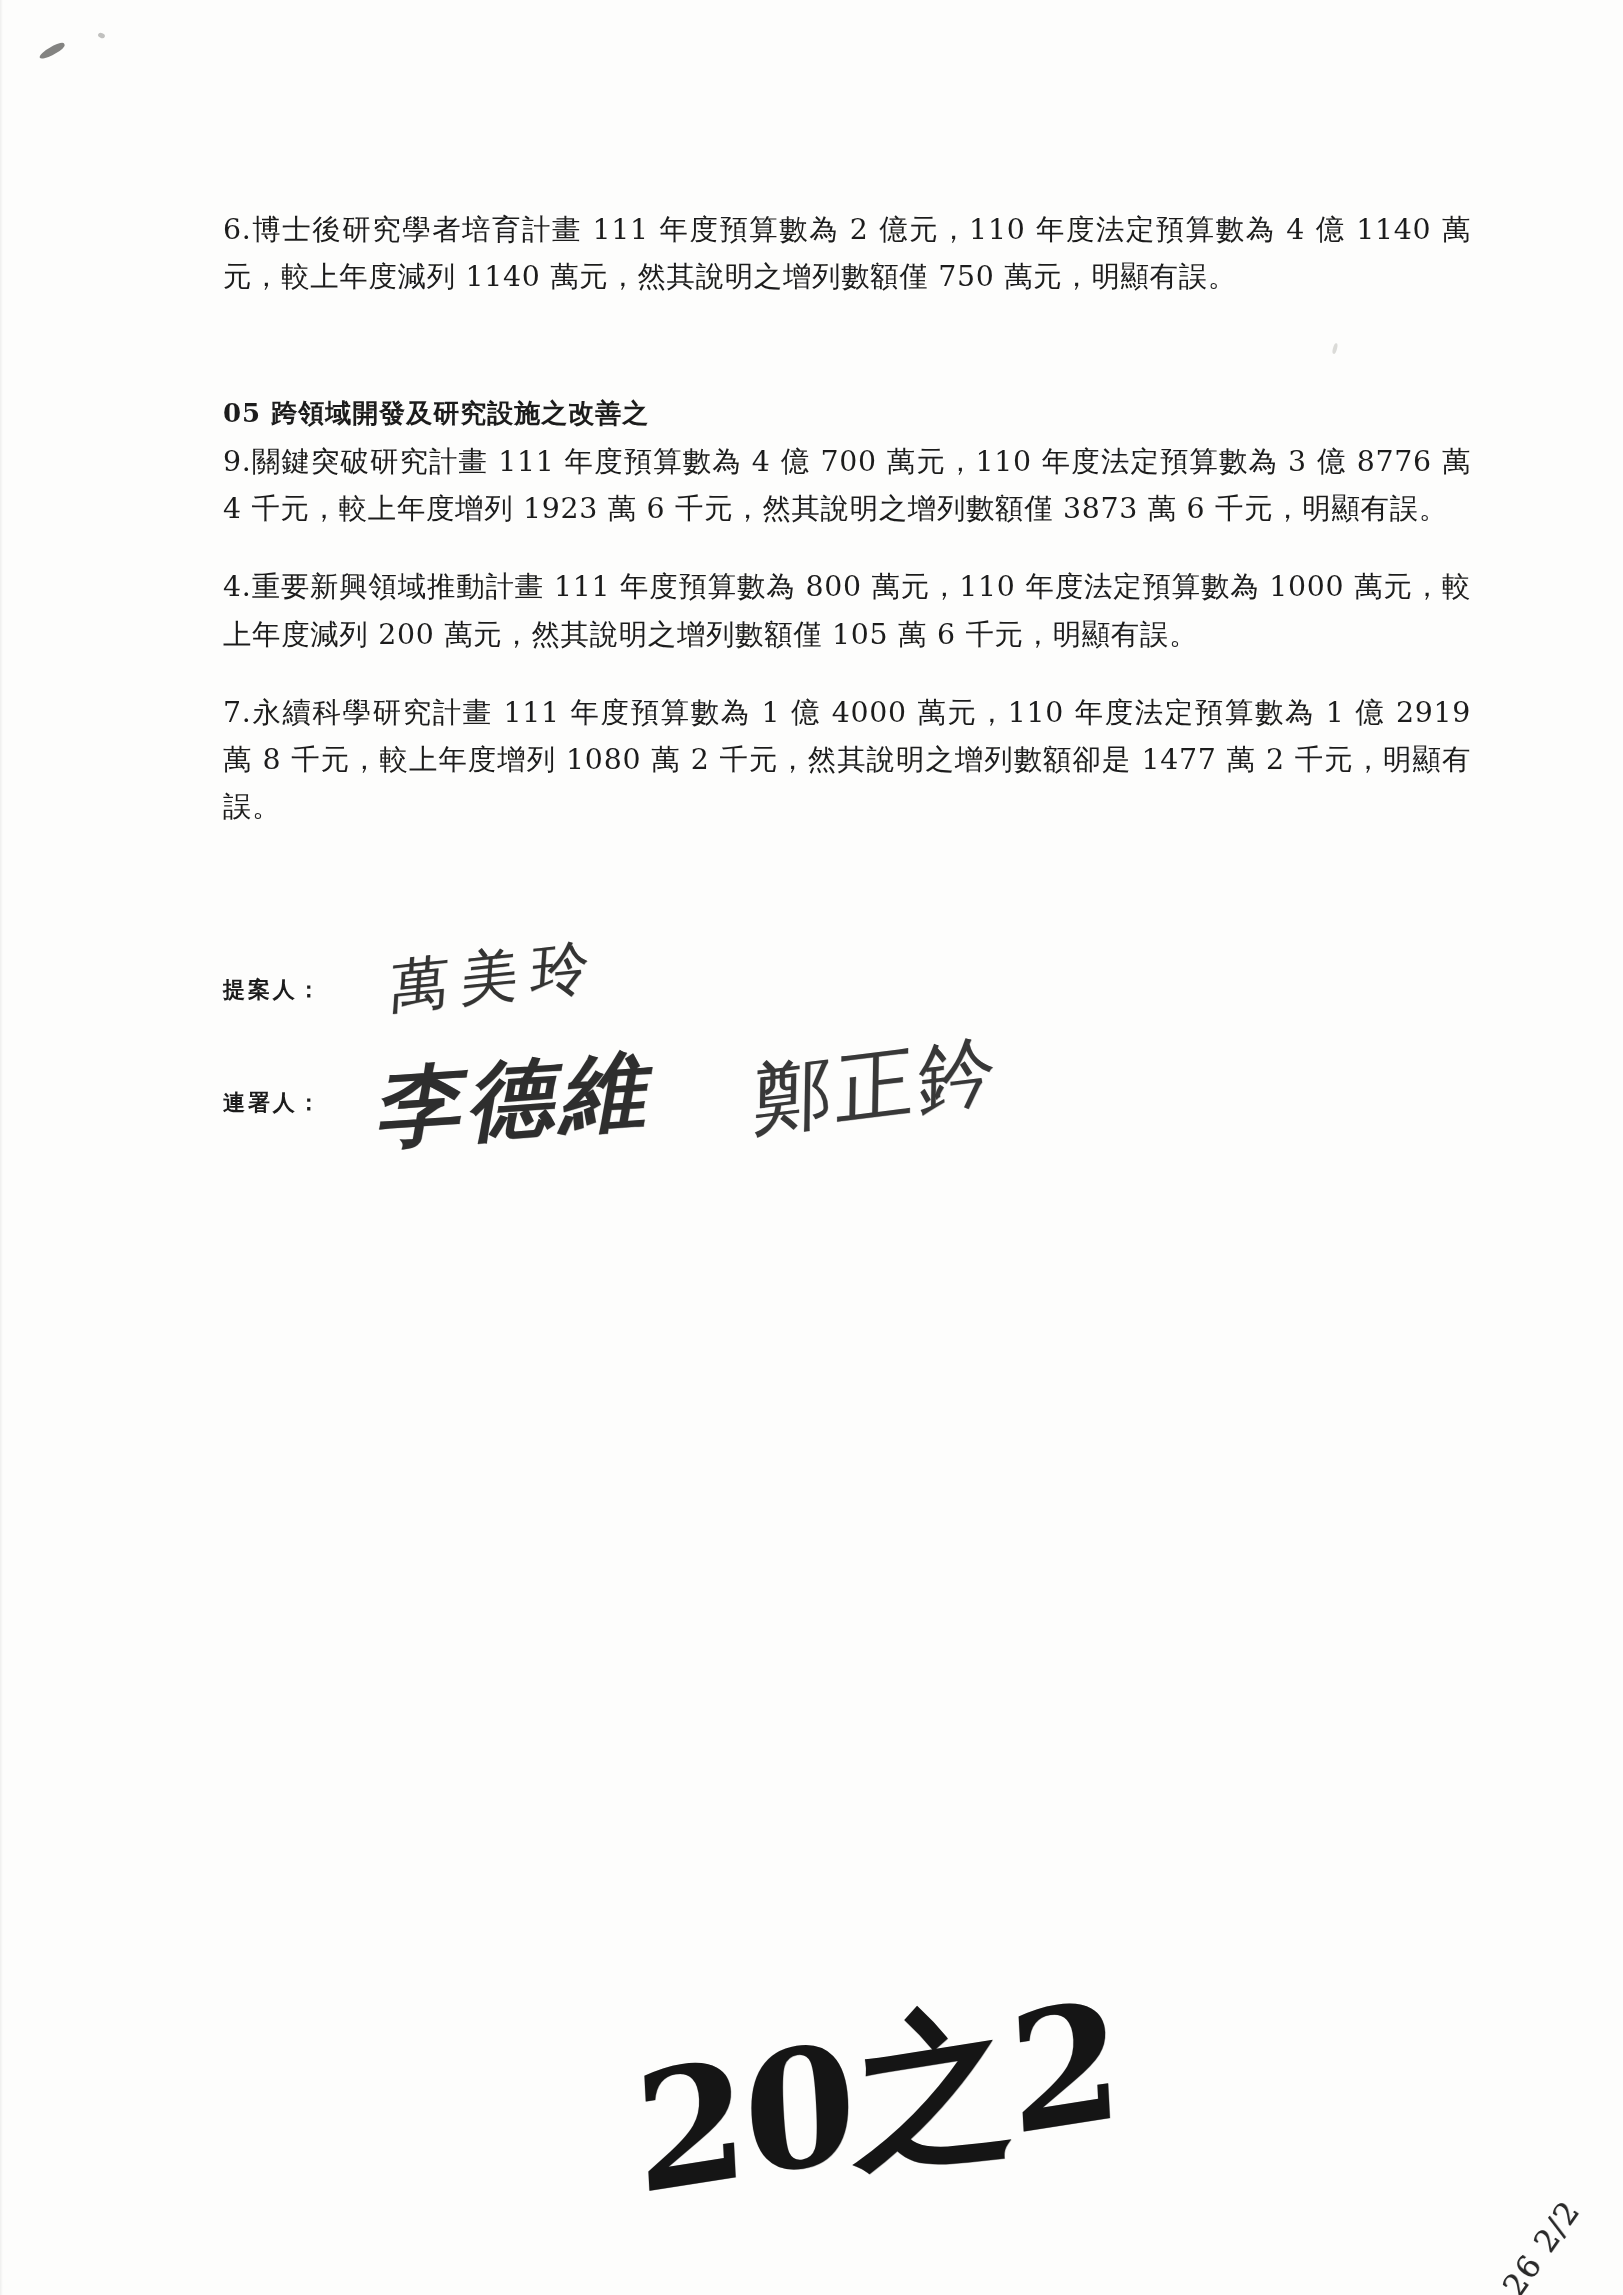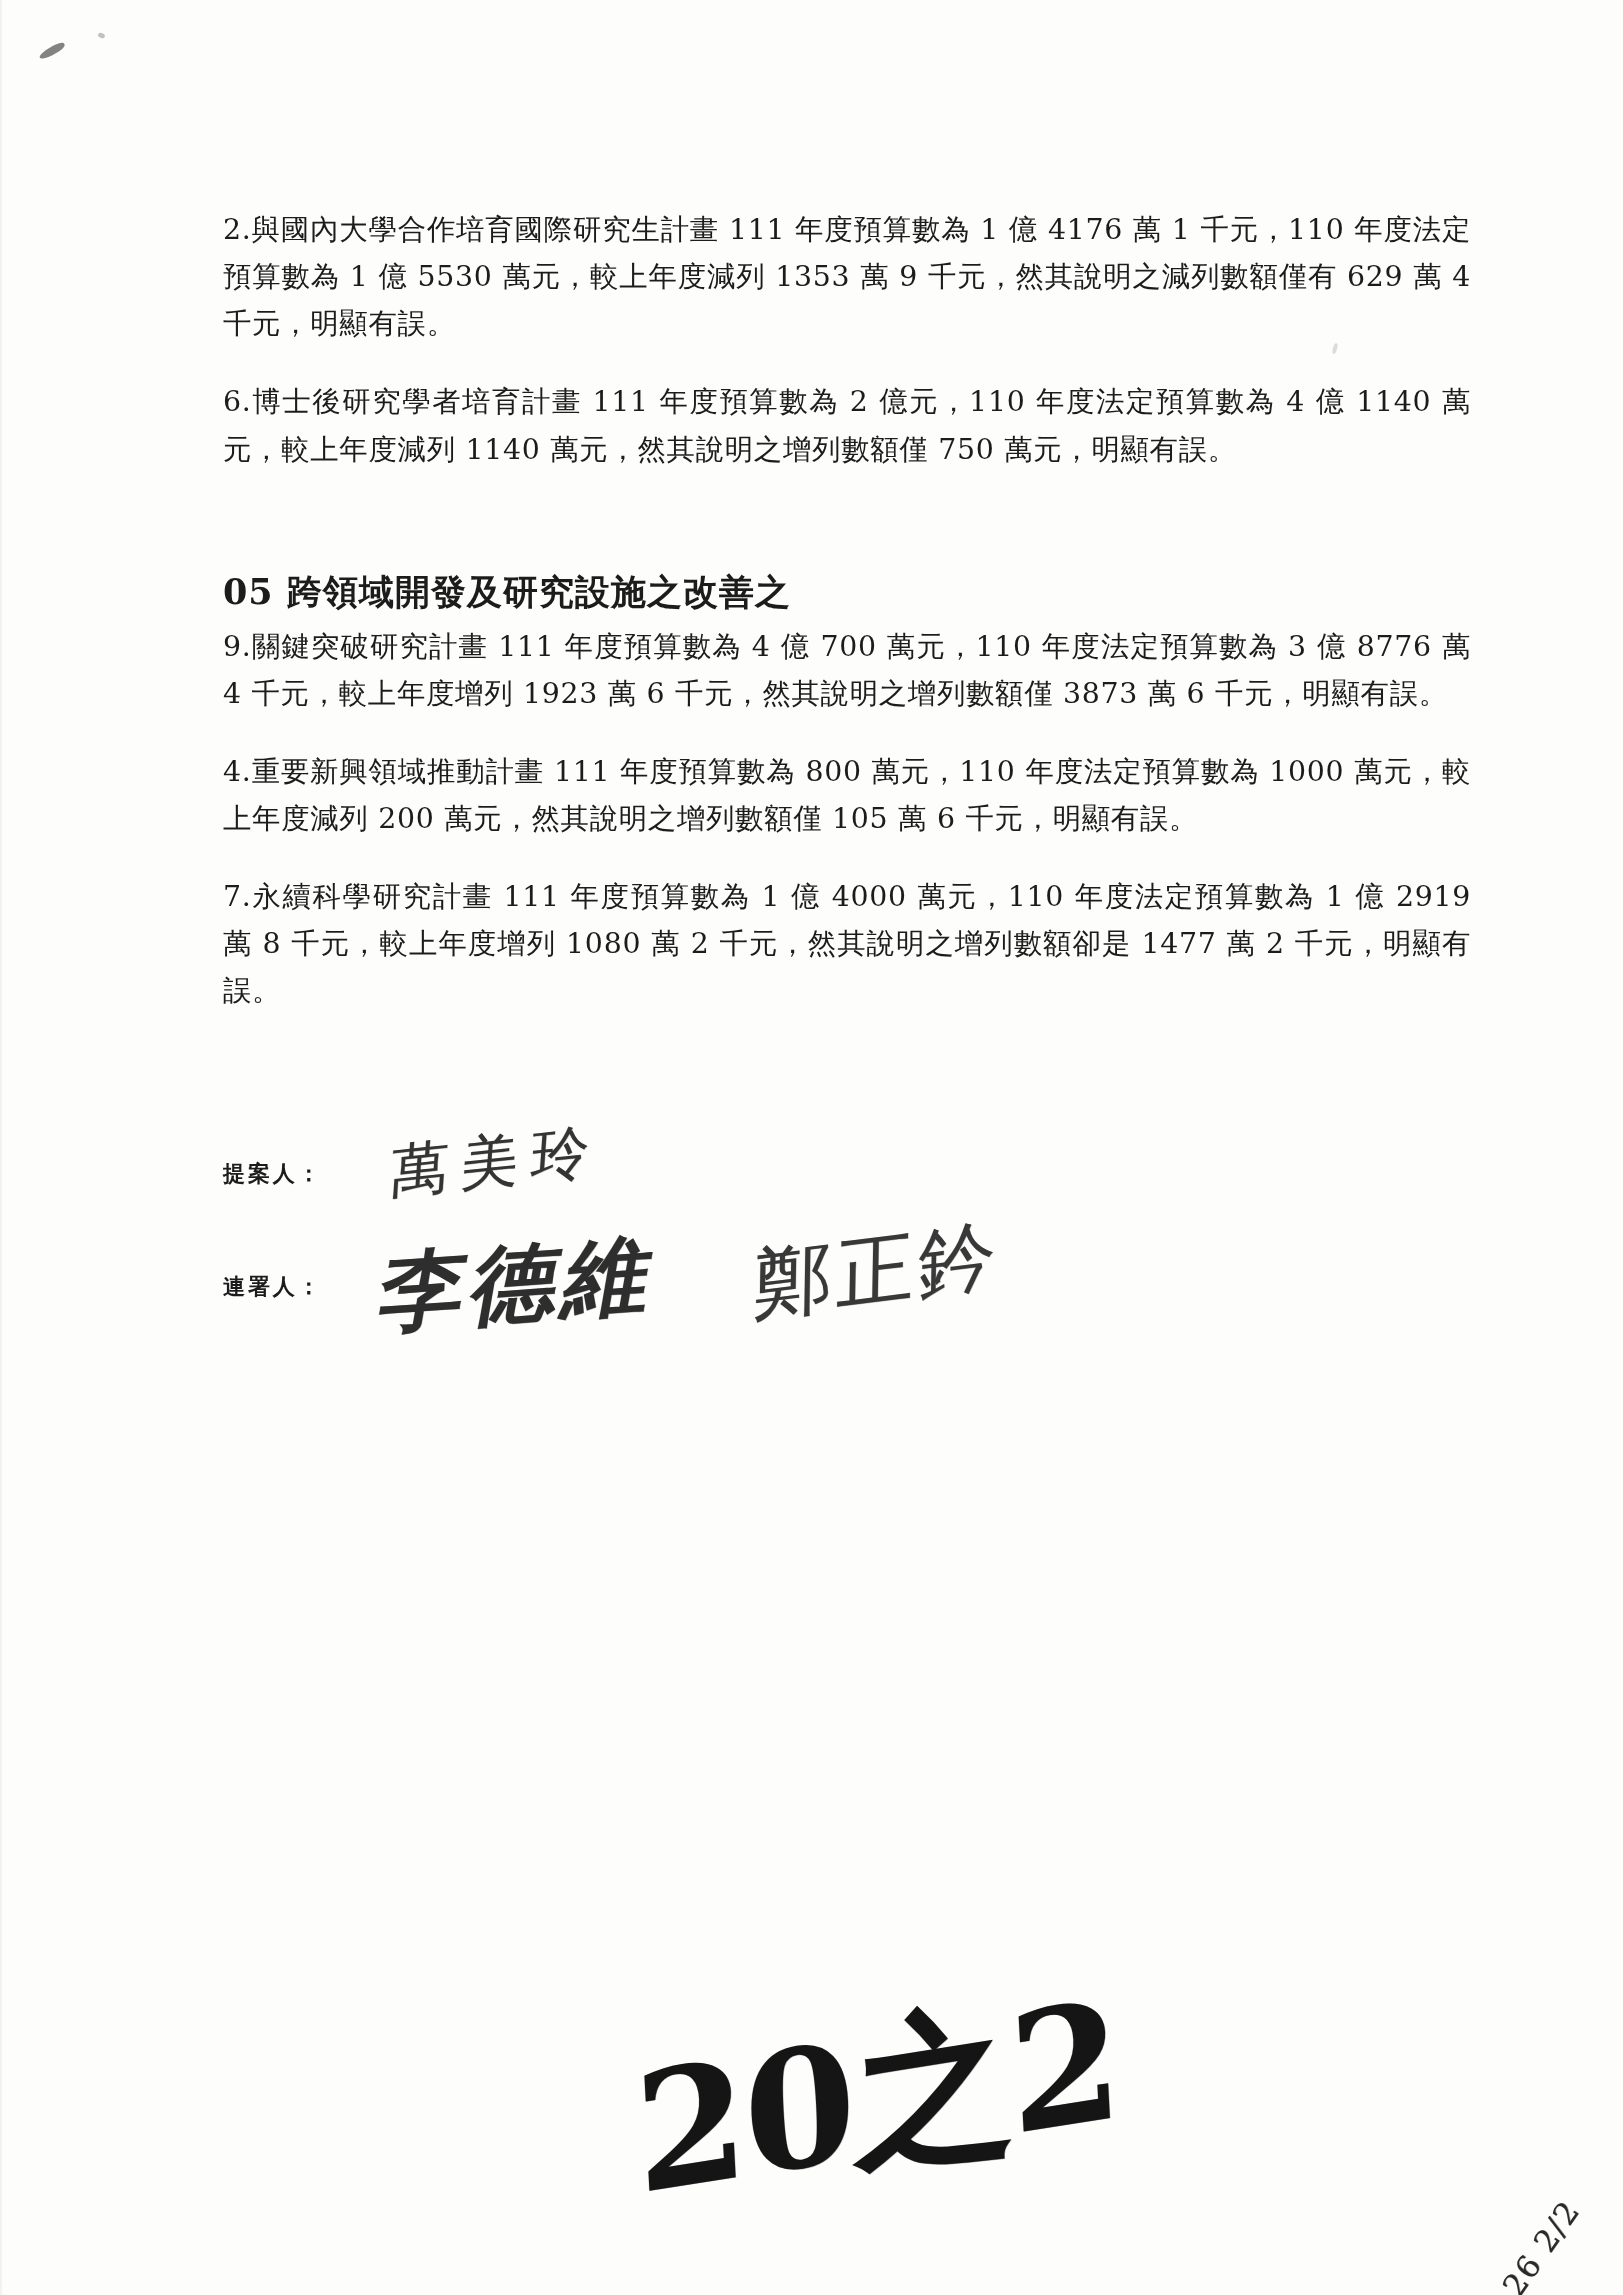--- a/index.html
+++ b/index.html
@@ -22,21 +22,21 @@
     width: 1248px;
   }
   .para {
     font-size: 28.4px;
     line-height: 1.66;
     text-align: justify;
     letter-spacing: 0.7px;
     margin: 0 0 31px 0;
   }
   .heading {
-    font-size: 35px;
+    font-size: 26px;
     font-weight: 700;
     letter-spacing: 1px;
     margin: 0 0 6.9px 0;
   }
   .gap-before-05 { margin-top: 96px; }
   .gap-before-06 { margin-top: 135px; }
   .sig-block {
     margin-top: 125px;
   }
   .sig-row {
@@ -151,21 +151,20 @@
 </head>
 <body>
 
 <div class="edge-shadow"></div>
 <div class="smudge-a"></div>
 <div class="smudge-b"></div>
 <div class="smudge-c"></div>
 
 <div class="page">
 
-  <p class="para">2.與國內大學合作培育國際研究生計畫 111 年度預算數為 1 億 4176 萬 1 千元，110 年度法定預算數為 1 億 5530 萬元，較上年度減列 1353 萬 9 千元，然其說明之減列數額僅有 629 萬 4 千元，明顯有誤。</p>
 
 
   <p class="para">6.博士後研究學者培育計畫 111 年度預算數為 2 億元，110 年度法定預算數為 4 億 1140 萬元，較上年度減列 1140 萬元，然其說明之增列數額僅 750 萬元，明顯有誤。</p>
 
   <h2 class="heading gap-before-05">05 跨領域開發及研究設施之改善之</h2>
 
   <p class="para">9.關鍵突破研究計畫 111 年度預算數為 4 億 700 萬元，110 年度法定預算數為 3 億 8776 萬 4 千元，較上年度增列 1923 萬 6 千元，然其說明之增列數額僅 3873 萬 6 千元，明顯有誤。</p>
 
 
 

